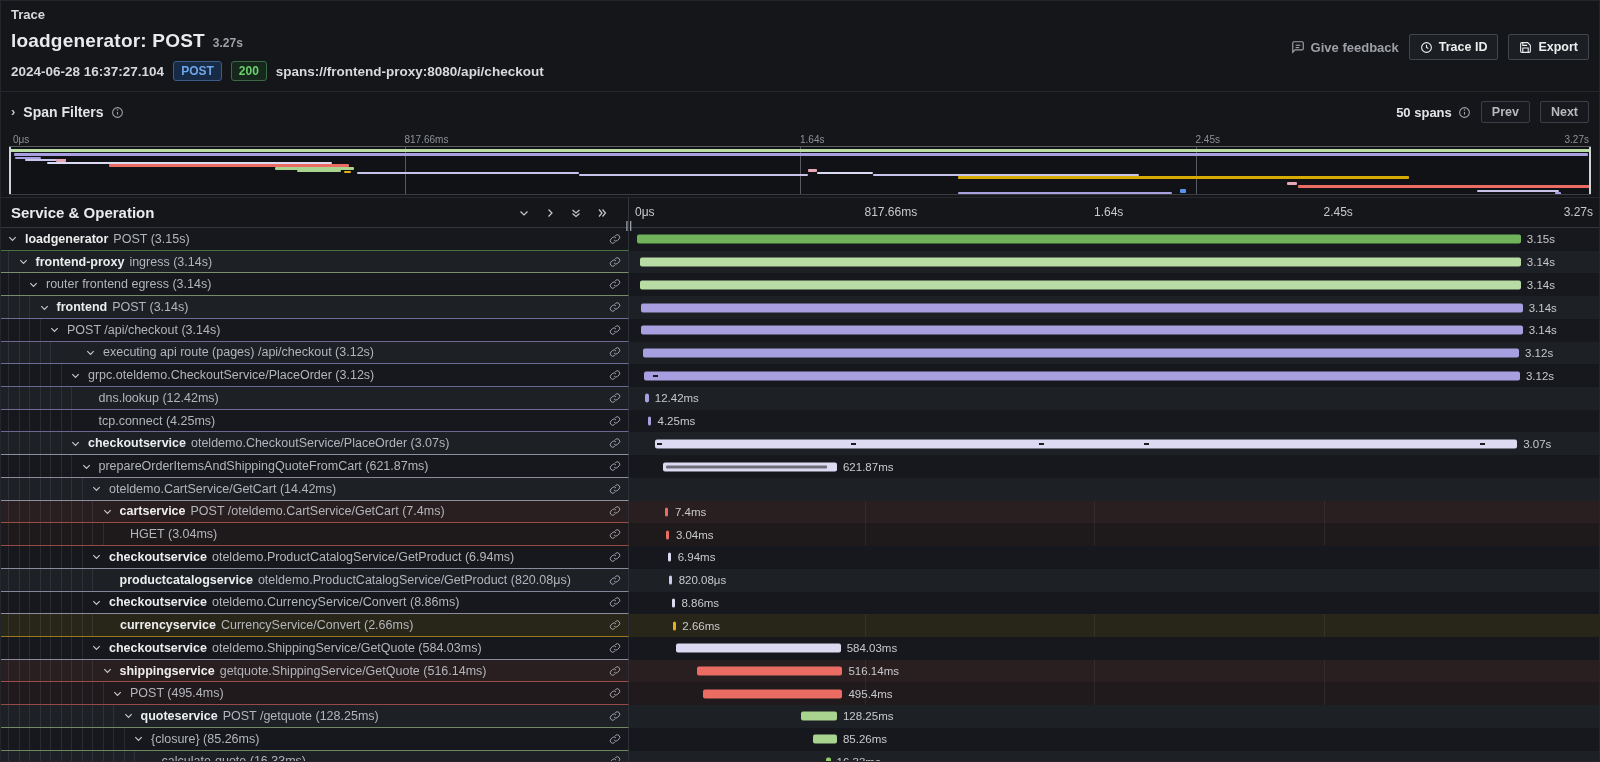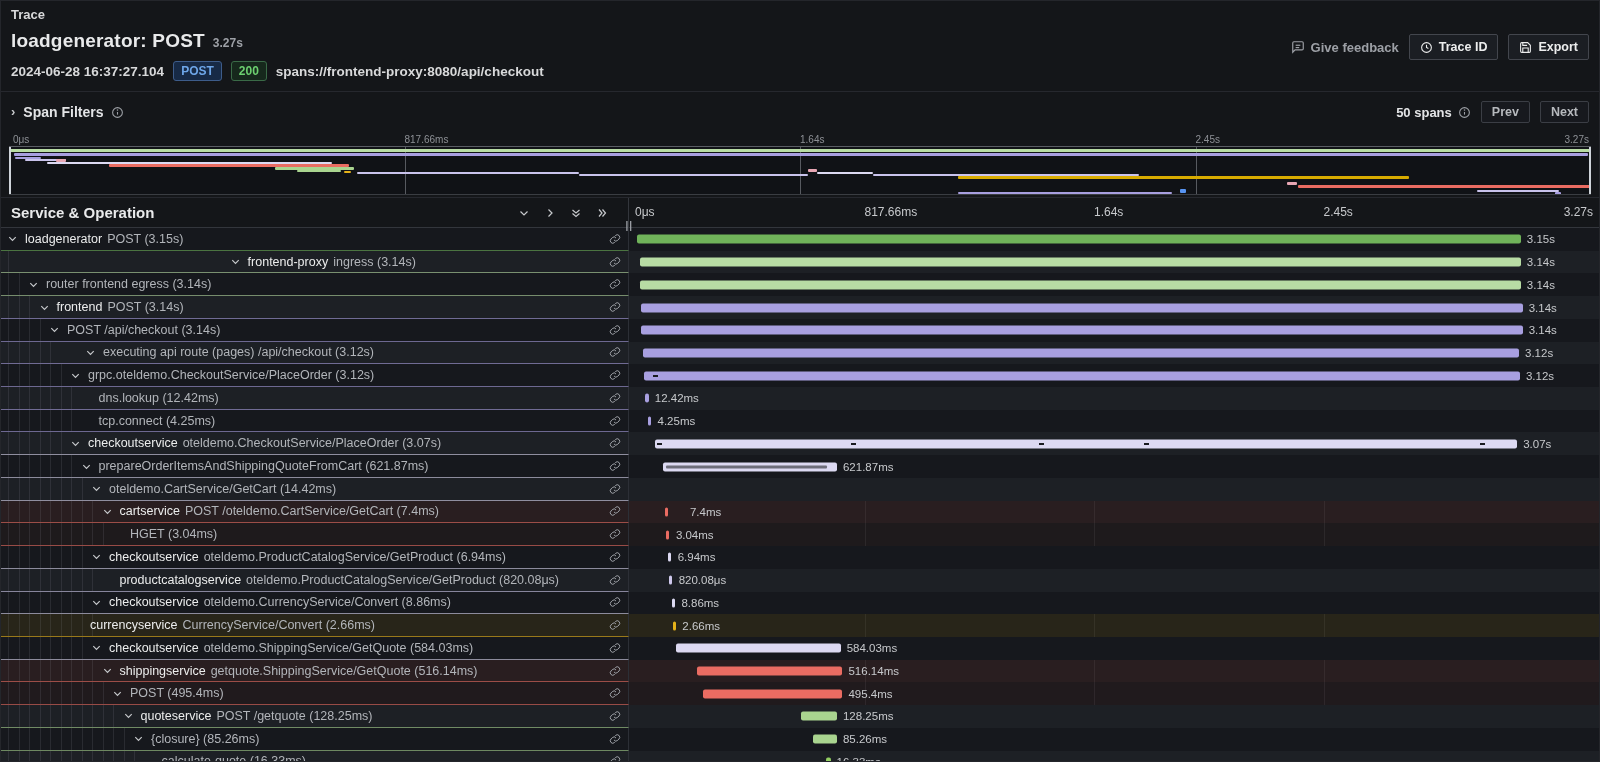--- a/index.html
+++ b/index.html
@@ -63,21 +63,21 @@
   .grid-line { position:absolute; top:0; bottom:0; width:1px; background:rgba(204,208,218,.08); }
 
   .row { display:flex; height:22.72px; position:relative; }
   .row:nth-child(odd) { background:#1d2025; }
   .row:nth-child(even) { background:#16181d; }
   .row-left { width:628px; position:relative; display:flex; align-items:center; border-right:1px solid #2c2f36; border-bottom:1px solid transparent; overflow:hidden; flex:none; }
   .guide { position:absolute; top:0; bottom:0; width:1px; background:rgba(140,146,156,.16); }
   .row-text { display:flex; align-items:center; gap:5px; white-space:nowrap; overflow:hidden; position:relative; z-index:1; }
   .chev { width:13px; color:#c7c9cc; flex:none; display:inline-flex; }
   .chev.hidden { visibility:hidden; }
-  .svc { font-size:12.5px; font-weight:400; color:#eceded; }
+  .svc { font-size:12.5px; font-weight:700; color:#eceded; }
   .op  { font-size:12.5px; color:#b2b5ba; }
   .linkicon { position:absolute; right:7px; top:50%; transform:translateY(-50%); color:#9da0a6; z-index:2; cursor:pointer; }
   .row-right { flex:1; position:relative; }
   .bar { position:absolute; top:50%; transform:translateY(-50%); height:9px; border-radius:2px; min-width:3px; }
   .bar .inner { position:absolute; left:3px; right:10px; top:3px; height:3px; background:rgba(18,20,24,.55); border-radius:1px; }
   .bardot { position:absolute; top:50%; transform:translateY(-50%); width:5px; height:2px; background:#191b20; z-index:2; }
   .dur-label { position:absolute; top:50%; transform:translateY(-50%); font-size:11.5px; color:#c7c9cc; white-space:nowrap; }
 </style>
 </head>
 <body>
@@ -264,21 +264,21 @@
                 <path d="M14 10a5 5 0 0 0-7.54-.54l-2.5 2.5a5 5 0 0 0 7.07 7.07l1.5-1.49"></path>
               </svg>
             </span>
           </div>
           <div class="row-right">
             <div class="bar" style="left: calc(0.2% + 5.896px); width: calc(96.3% - 50.076px); background: rgb(112, 179, 90);"></div>
             <span class="dur-label" style="left: calc(96.5% - 38.18px);">3.15s</span>
           </div>
         </div>
         <div class="row">
-          <div class="row-left" style="border-bottom-color: rgba(184, 220, 164, 0.6); justify-content: center;">
+          <div class="row-left" style="border-bottom-color: rgba(184, 220, 164, 0.6);">
             <span class="guide" style="left: 7px;"></span>
             <div class="row-text" style="padding-left: 16.5px;">
               <span class="chev">
                 <svg width="11" height="11" viewBox="0 0 24 24" fill="none" stroke="#c7c9cc" stroke-width="2.6">
                   <polyline points="5 9 12 16 19 9"></polyline>
                 </svg>
               </span>
               <span class="svc">frontend-proxy</span>
               <span class="op">ingress (3.14s)</span>
             </div>
@@ -597,21 +597,21 @@
             </div>
             <span class="linkicon">
               <svg width="12" height="12" viewBox="0 0 24 24" fill="none" stroke="#9da0a6" stroke-width="2">
                 <path d="M10 14a5 5 0 0 0 7.54.54l2.5-2.5a5 5 0 0 0-7.07-7.07l-1.5 1.49"></path>
                 <path d="M14 10a5 5 0 0 0-7.54-.54l-2.5 2.5a5 5 0 0 0 7.07 7.07l1.5-1.49"></path>
               </svg>
             </span>
           </div>
           <div class="row-right">
             <div class="bar" style="left: calc(3.3% + 4.284px); width: calc(0.25% - 0.13px); background: rgb(234, 108, 98);"></div>
-            <span class="dur-label" style="left: calc(3.7% + 10.076px); margin-left: 15px;">7.4ms</span>
+            <span class="dur-label" style="left: calc(3.7% + 10.076px);">7.4ms</span>
           </div>
         </div>
         <div class="row" style="background: rgba(234, 108, 98, 0.05);">
           <div class="row-left" style="border-bottom-color: rgba(234, 108, 98, 0.6);">
             <span class="guide" style="left: 7px;"></span>
             <span class="guide" style="left: 17.5px;"></span>
             <span class="guide" style="left: 28px;"></span>
             <span class="guide" style="left: 38.5px;"></span>
             <span class="guide" style="left: 49px;"></span>
             <span class="guide" style="left: 59.5px;"></span>
@@ -737,21 +737,21 @@
           <div class="row-left" style="border-bottom-color: rgba(229, 178, 26, 0.6);">
             <span class="guide" style="left: 7px;"></span>
             <span class="guide" style="left: 17.5px;"></span>
             <span class="guide" style="left: 28px;"></span>
             <span class="guide" style="left: 38.5px;"></span>
             <span class="guide" style="left: 49px;"></span>
             <span class="guide" style="left: 59.5px;"></span>
             <span class="guide" style="left: 70px;"></span>
             <span class="guide" style="left: 80.5px;"></span>
             <span class="guide" style="left: 91px;"></span>
-            <div class="row-text" style="padding-left: 58px; margin-left: 13px;">
+            <div class="row-text" style="padding-left: 101px;">
               <span class="chev hidden">
                 <svg width="11" height="11" viewBox="0 0 24 24" fill="none" stroke="#c7c9cc" stroke-width="2.6">
                   <polyline points="5 9 12 16 19 9"></polyline>
                 </svg>
               </span>
               <span class="svc">currencyservice</span>
               <span class="op">CurrencyService/Convert (2.66ms)</span>
             </div>
             <span class="linkicon">
               <svg width="12" height="12" viewBox="0 0 24 24" fill="none" stroke="#9da0a6" stroke-width="2">

